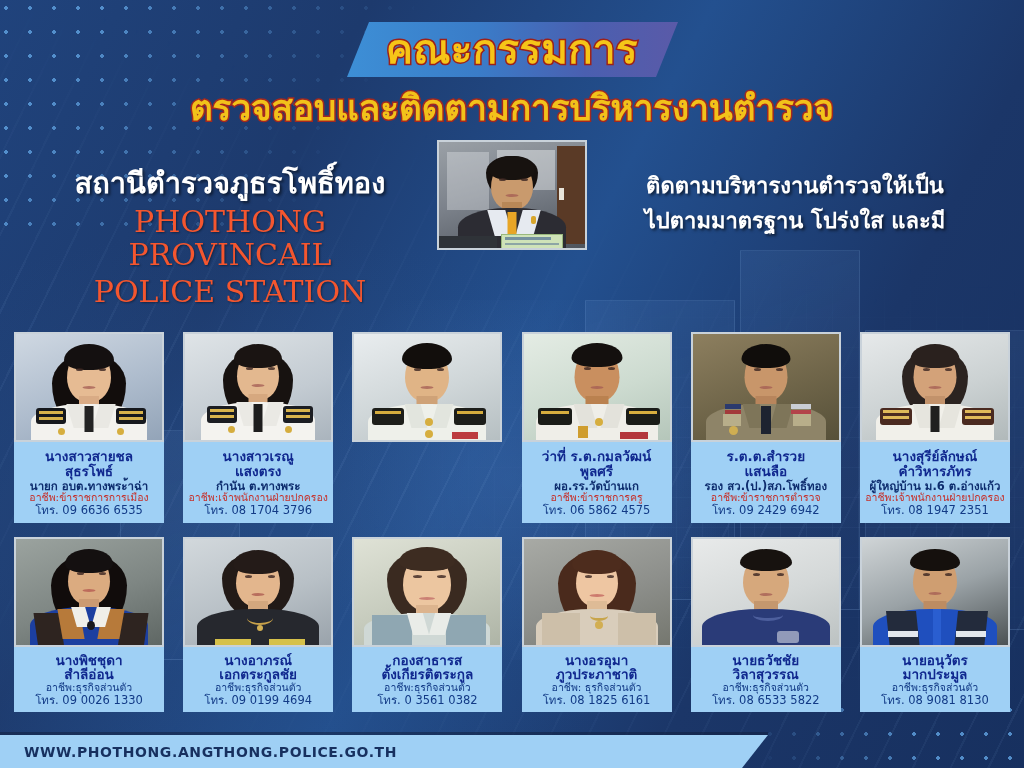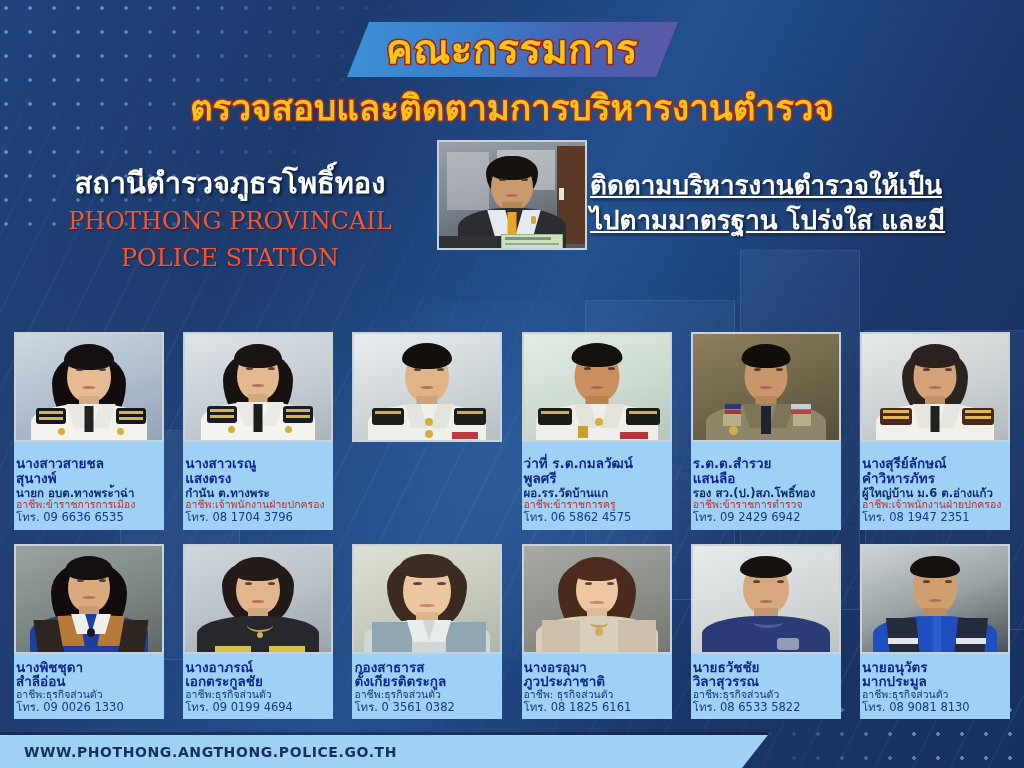--- a/index.html
+++ b/index.html
@@ -78,28 +78,27 @@
   
   .left-block {
     position: absolute; left: 30px; top: 165px; width: 400px; text-align: center;
   }
   .left-th {
     font-size: 29px; font-weight: bold; color: #ffffff; line-height: 36px;
     text-shadow: 2px 2px 3px rgba(0,0,0,.55);
   }
   .left-en {
     font-family: "DejaVu Serif", "Liberation Serif", serif;
-    font-size: 24px; color: #f4562f; line-height: 33px; margin-top: 4px;
+    font-size: 30px; color: #f4562f; line-height: 33px; margin-top: 4px;
     text-shadow: 1px 1px 2px rgba(0,0,0,.4);
   }
   .right-block {
-    position: absolute; left: 590px; top: 168px; width: 410px; 
-    font-size: 26px; font-weight: bold; color: #ffffff; line-height: 35px;
+    position: absolute; left: 590px; top: 168px; width: 410px; text-align: center;
+    font-size: 22px; font-weight: bold; color: #ffffff; line-height: 35px;
     text-shadow: 2px 2px 3px rgba(0,0,0,.55);
-    text-decoration: underline;
   }
   .right-block .hl { color: #f8d24a; }
 
   
   .chair {
     position: absolute; left: 437px; top: 140px; width: 150px;
   }
   .chair-photo {
     width: 150px; height: 112px; border: 2px solid #cfd6dd;
     background: linear-gradient(170deg, #8d9099 0%, #6c6f78 40%, #55585f 100%);
@@ -149,22 +148,22 @@
   
   .grid { position: absolute; left: 0; top: 332px; width: 1024px; }
   .row { display: flex; justify-content: space-between; padding: 0 14px; }
   .row + .row { margin-top: 14px; }
   .card { width: 150px; }
   .card-photo {
     width: 150px; height: 110px; border: 2px solid #c9d2da;
     position: relative; overflow: hidden;
   }
   .card-caption {
-    width: 150px; background: #9fd0f5; 
-    padding: 14px 2px 6px; line-height: 1.1; min-height: 64px;
+    width: 150px; background: #9fd0f5; text-align: center;
+    padding: 7px 2px 6px; line-height: 1.1; min-height: 64px;
   }
   .c-name { font-size: 13.5px; font-weight: bold; color: #10288f; }
   .c-role { font-size: 11.5px; font-weight: bold; color: #0e2d6e; margin-top: 1px; }
   .c-occ  { font-size: 10.5px; color: #c6302a; }
   .c-tel  { font-size: 11.5px; color: #123a86; }
   .row2 .c-occ { color: #123a86; }
   .row2 .card-caption { padding-top: 6px; }
 
   
   .footer {
@@ -264,21 +263,21 @@
             <div style="position:absolute;left:23px;top:77px;width:24px;height:3px;background:#d8b24a;"></div>
             <div style="position:absolute;left:23px;top:83px;width:24px;height:3px;background:#d8b24a;"></div>
             <div style="position:absolute;left:103px;top:77px;width:24px;height:3px;background:#d8b24a;"></div>
             <div style="position:absolute;left:103px;top:83px;width:24px;height:3px;background:#d8b24a;"></div>
             <div style="position:absolute;left:42px;top:94px;width:7px;height:7px;border-radius:50%;background:#d6ae3f;"></div>
             <div style="position:absolute;left:101px;top:94px;width:7px;height:7px;border-radius:50%;background:#d6ae3f;"></div>
           </div>
         </div>
         <div class="card-caption">
           <div class="c-name">นางสาวสายชล</div>
-          <div class="c-name">สุนางพ์</div>
+          <div class="c-name">สุธรโพธ์</div>
           <div class="c-role">นายก อบต.ทางพระ้าฉ่า</div>
           <div class="c-occ">อาชีพ:ข้าราชการการเมือง</div>
           <div class="c-tel">โทร. 09 6636 6535</div>
         </div>
       </div>
 
       <div class="card">
         <div class="card-photo">
           <div class="ph">
             <div class="bg" style="background:linear-gradient(160deg,#dfe4e7 0%,#c3cbd2 60%,#aab4bd 100%);"></div>

